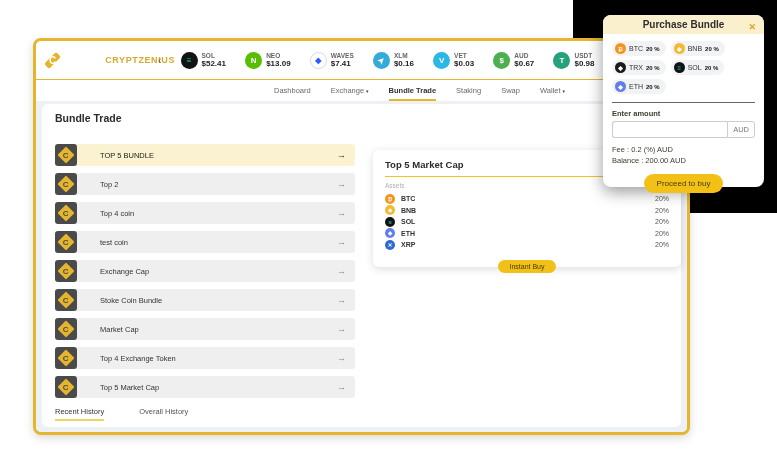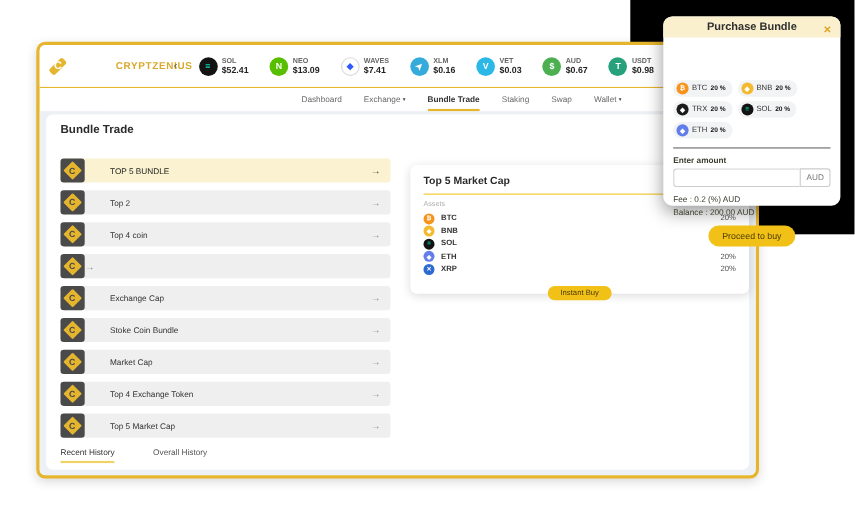--- a/index.html
+++ b/index.html
@@ -79,21 +79,21 @@
   .history-tabs { position:absolute; left:13px; bottom:6px; display:flex; gap:35px; font-size:7.5px; color:#555; }
   .h-tab { padding-bottom:3px; border-bottom:2px solid transparent; cursor:pointer; }
   .h-tab.active { color:#333; border-bottom-color:#F0D268; }
 
   
   .modal { position:absolute; left:603px; top:15px; width:161px; height:172px; background:#fff; border-radius:8px; z-index:30;
     box-shadow:0 5px 16px rgba(0,0,0,.4); }
   .modal-header { background:#FAF0CD; border-radius:8px 8px 0 0; height:19px; display:flex; align-items:center; justify-content:center; position:relative; }
   .modal-title { font-size:10px; font-weight:bold; color:#2f2f2f; }
   .modal-close { position:absolute; right:8px; top:7px; color:#E0A324; font-size:9px; font-weight:bold; cursor:pointer; }
-  .modal-body { padding:7px 9px 0 9px;margin-top:32px; }
+  .modal-body { padding:7px 9px 0 9px; }
   .chips { display:flex; flex-wrap:wrap; gap:4px 5px; }
   .chip { background:#F1F3F4; border-radius:9px; display:inline-flex; align-items:center; gap:3px; padding:2px 6px 2px 3px; }
   .chip-name { font-size:7px; color:#333; }
   .chip-pct { font-size:6px; font-weight:bold; color:#111; }
   .m-divider { border-top:1px solid #666; margin:8px 0 6px 0; }
   .m-label { font-size:7.5px; color:#3c3c2e; font-weight:bold; }
   .amount-row { display:flex; margin-top:3px; }
   .amount-input { flex:1; height:17px; border:1px solid #ccc; border-right:none; border-radius:3px 0 0 3px; font-size:8px; padding:0 4px; outline:none; min-width:0; }
   .aud-suffix { border:1px solid #ccc; border-radius:0 3px 3px 0; font-size:7.5px; color:#777; display:flex; align-items:center; padding:0 5px; }
   .m-fee { font-size:7.5px; color:#3c3c2e; margin-top:7px; }
@@ -242,20 +242,21 @@
             </span>
           <span class="b-label">Top 4 coin</span>
             <span class="b-arrow">→</span>
         </div>
         <div class="b-row">
           <span class="b-icon">
               <span class="b-diamond">
                 <span class="b-letter">C</span>
               </span>
             </span>
+          <span class="b-label">test coin</span>
             <span class="b-arrow">→</span>
         </div>
         <div class="b-row">
           <span class="b-icon">
               <span class="b-diamond">
                 <span class="b-letter">C</span>
               </span>
             </span>
           <span class="b-label">Exchange Cap</span>
             <span class="b-arrow">→</span>

